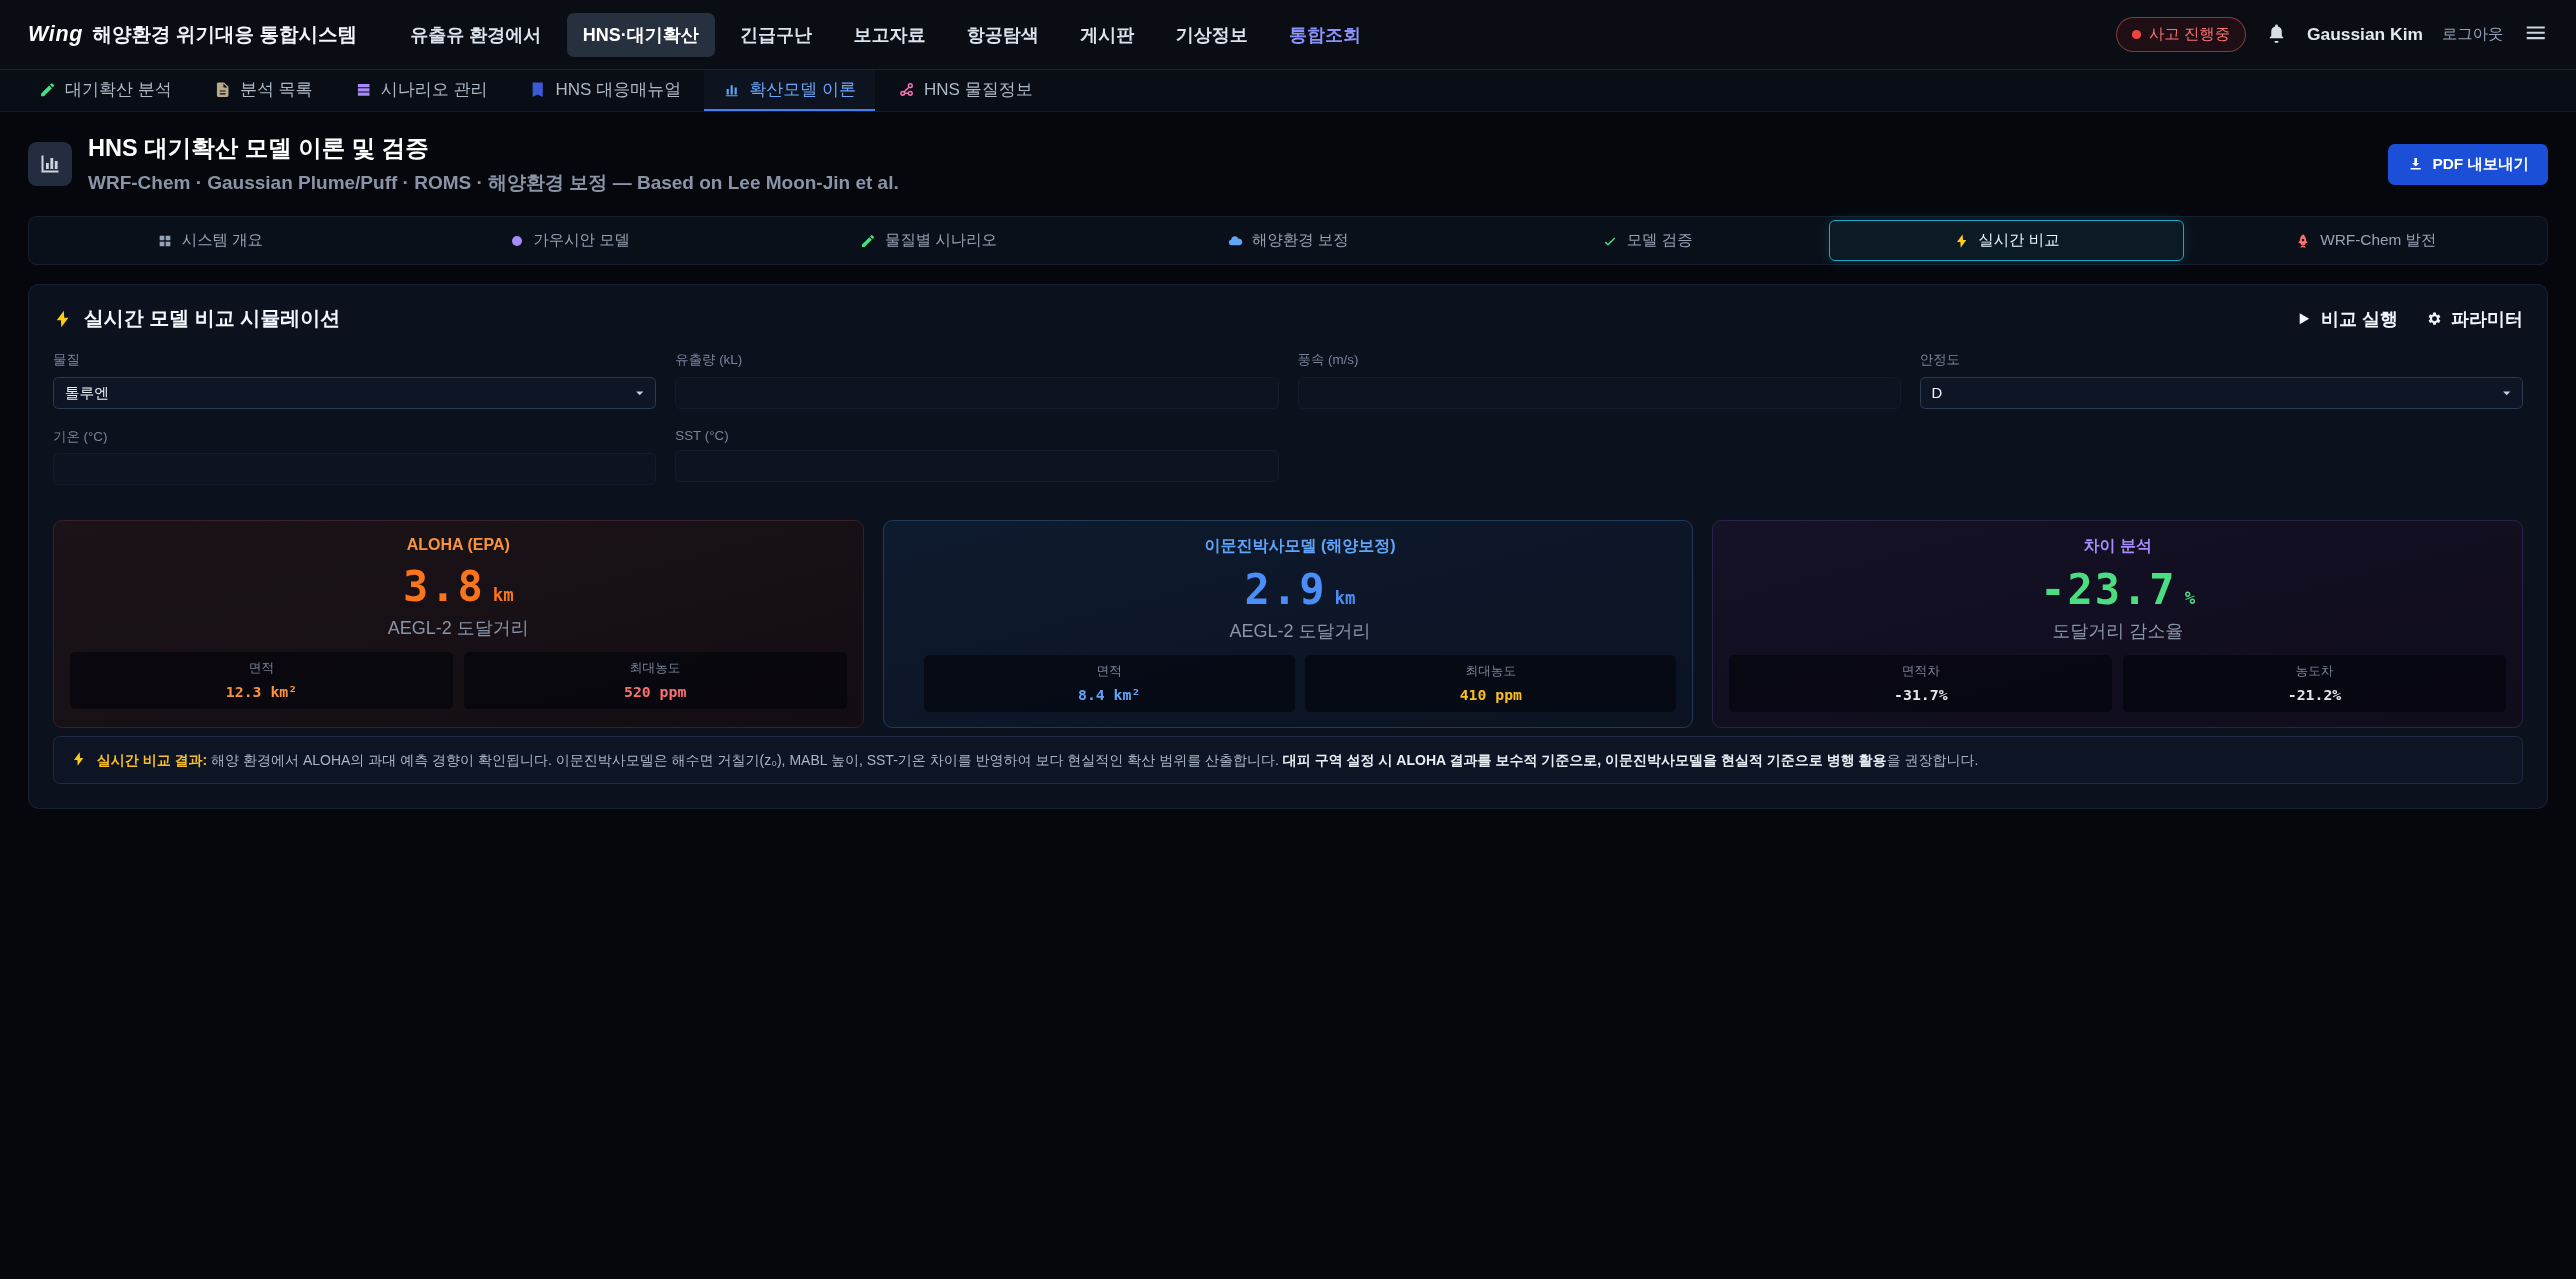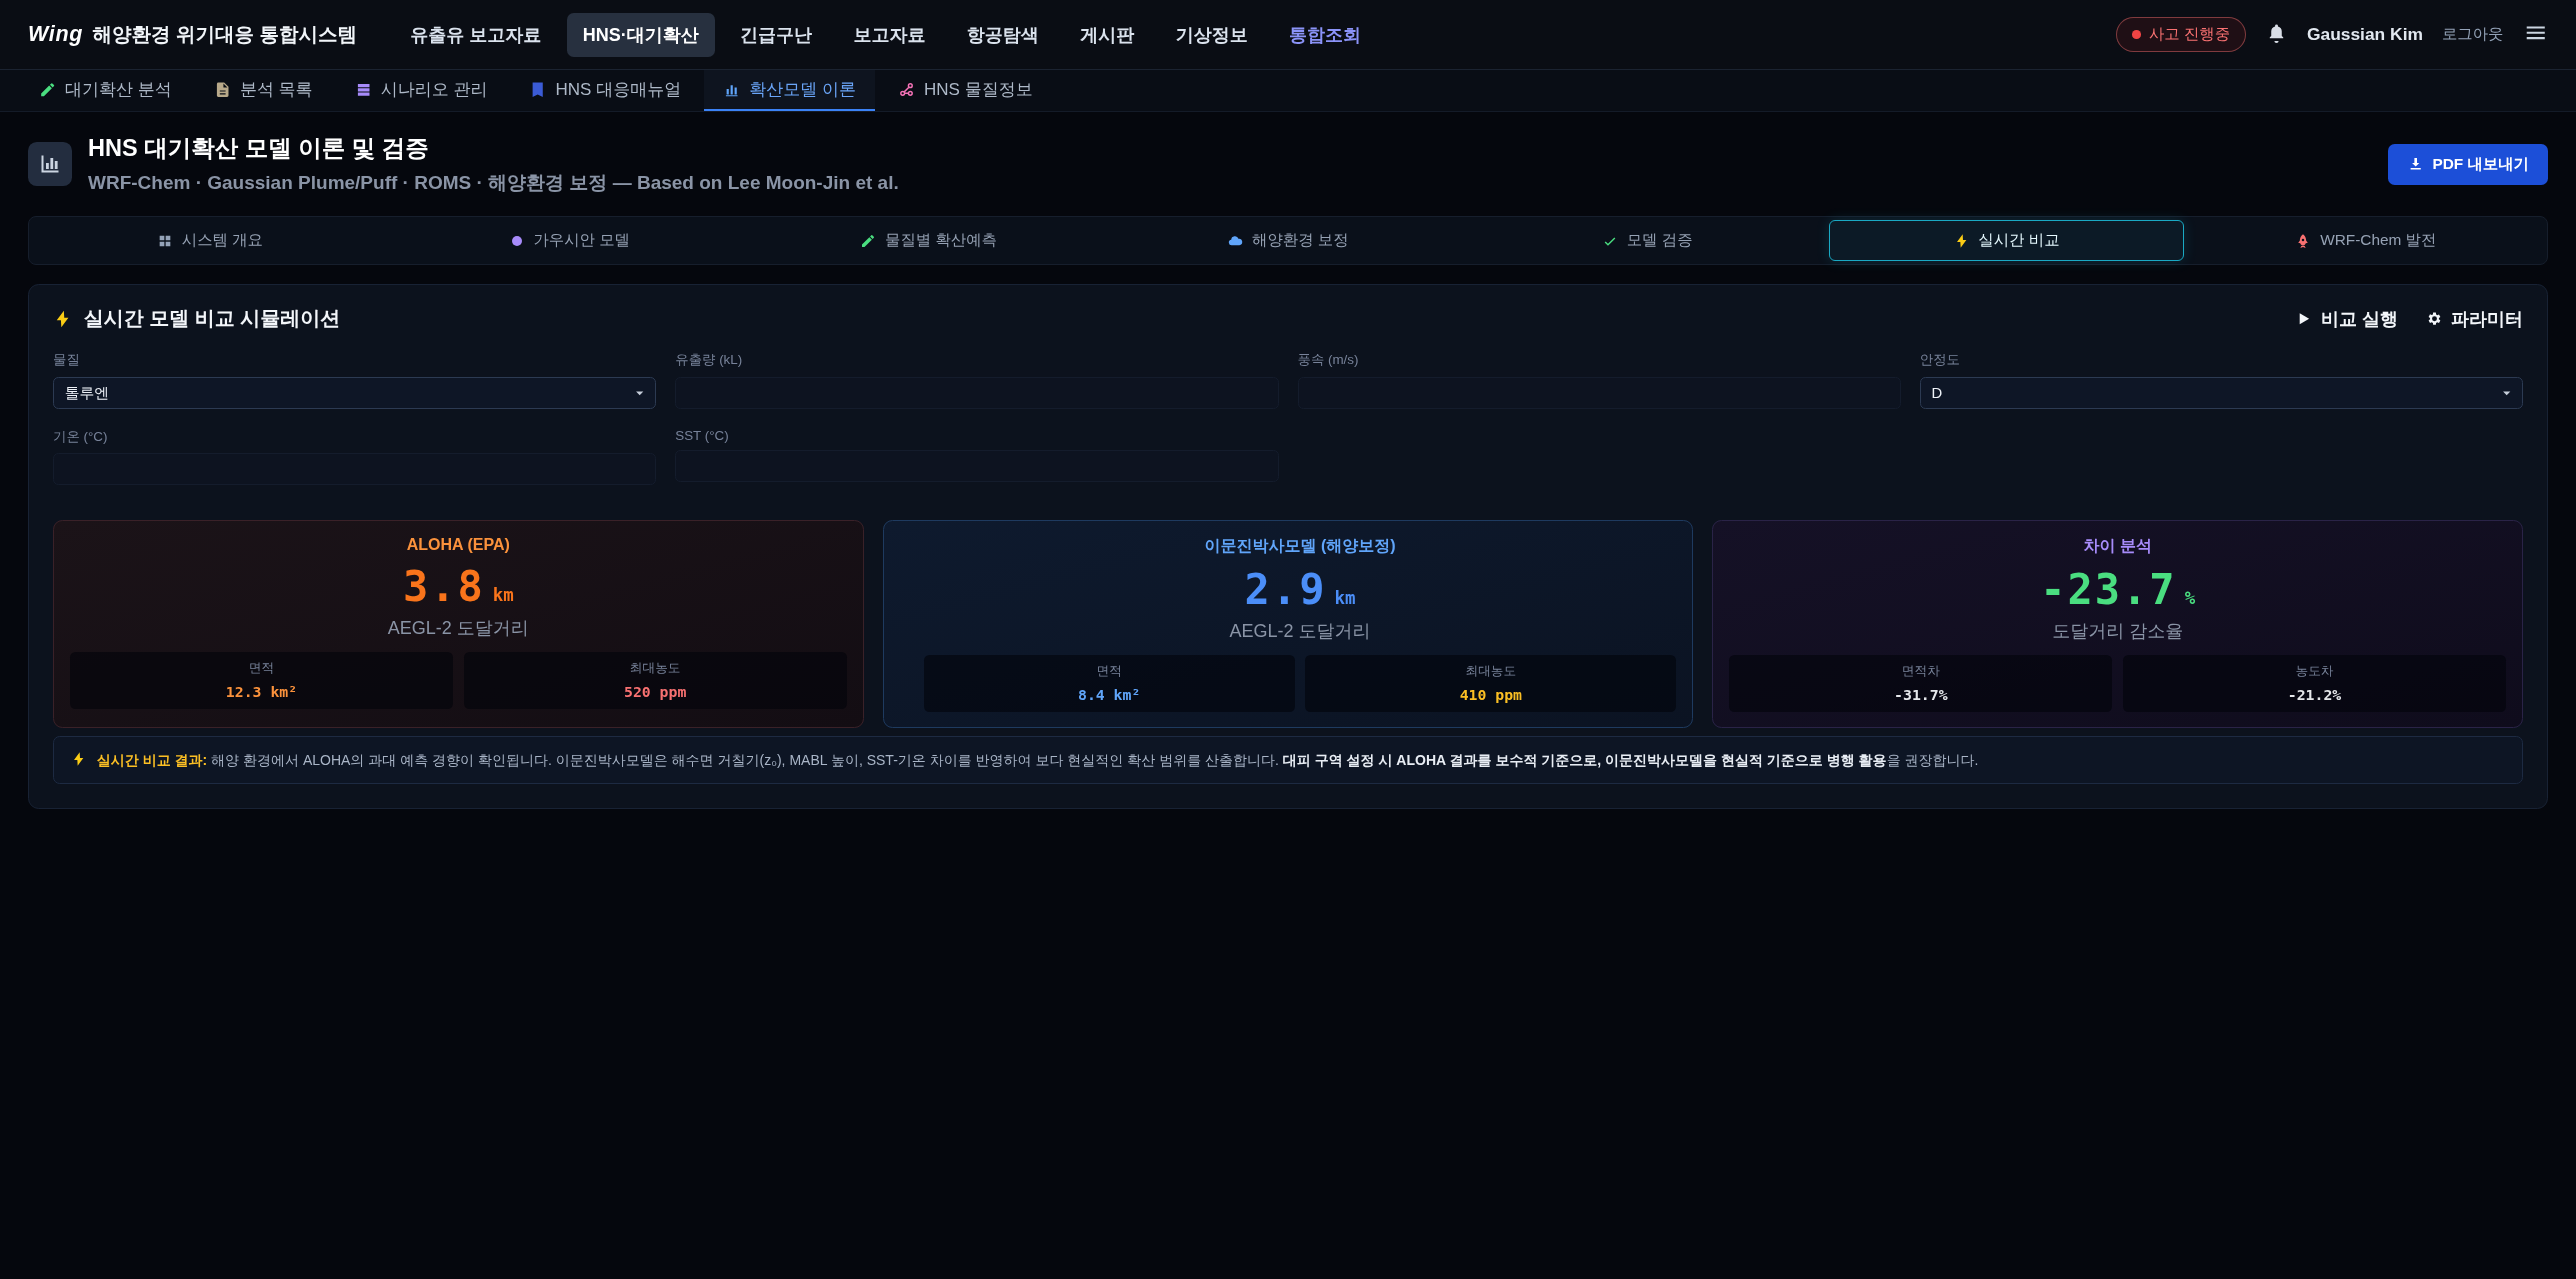--- a/index.html
+++ b/index.html
@@ -154,21 +154,21 @@
 </style>
 </head>
 <body>
 
 <header class="topnav">
   <div class="brand">
     <span class="logo">Wing</span>
     <span class="brand-name">해양환경 위기대응 통합시스템</span>
   </div>
   <nav class="main-menu" id="main-menu">
-      <button class="menu-item">유출유 보고자료</button>
+      <button class="menu-item">유출유 환경에서</button>
       <button class="menu-item active">HNS·대기확산</button>
       <button class="menu-item">긴급구난</button>
       <button class="menu-item">보고자료</button>
       <button class="menu-item">항공탐색</button>
       <button class="menu-item">게시판</button>
       <button class="menu-item">기상정보</button>
       <button class="menu-item accent">통합조회</button>
     </nav>
   <div class="topnav-right">
     <span class="incident-badge">
@@ -286,21 +286,21 @@
         </svg>
       </span>
       <span>가우시안 모델</span>
     </button>
     <button class="section-tab">
       <span class="icon" style="color: rgb(74, 222, 128);">
         <svg viewBox="0 0 24 24" fill="currentColor">
           <path d="M3 17.25V21h3.75L17.8 9.94l-3.75-3.75L3 17.25zM20.7 7.04a1 1 0 0 0 0-1.41L18.37 3.3a1 1 0 0 0-1.41 0l-1.83 1.83 3.75 3.75 1.82-1.84z"></path>
         </svg>
       </span>
-      <span>물질별 확산예측</span>
+      <span>물질별 시나리오</span>
     </button>
     <button class="section-tab">
       <span class="icon" style="color: rgb(96, 165, 250);">
         <svg viewBox="0 0 24 24" fill="currentColor">
           <path d="M18.5 18.5H7a4.2 4.2 0 0 1-.7-8.35A5.6 5.6 0 0 1 17.2 8.6a4.6 4.6 0 0 1 1.3 9.9z"></path>
         </svg>
       </span>
       <span>해양환경 보정</span>
     </button>
     <button class="section-tab">

